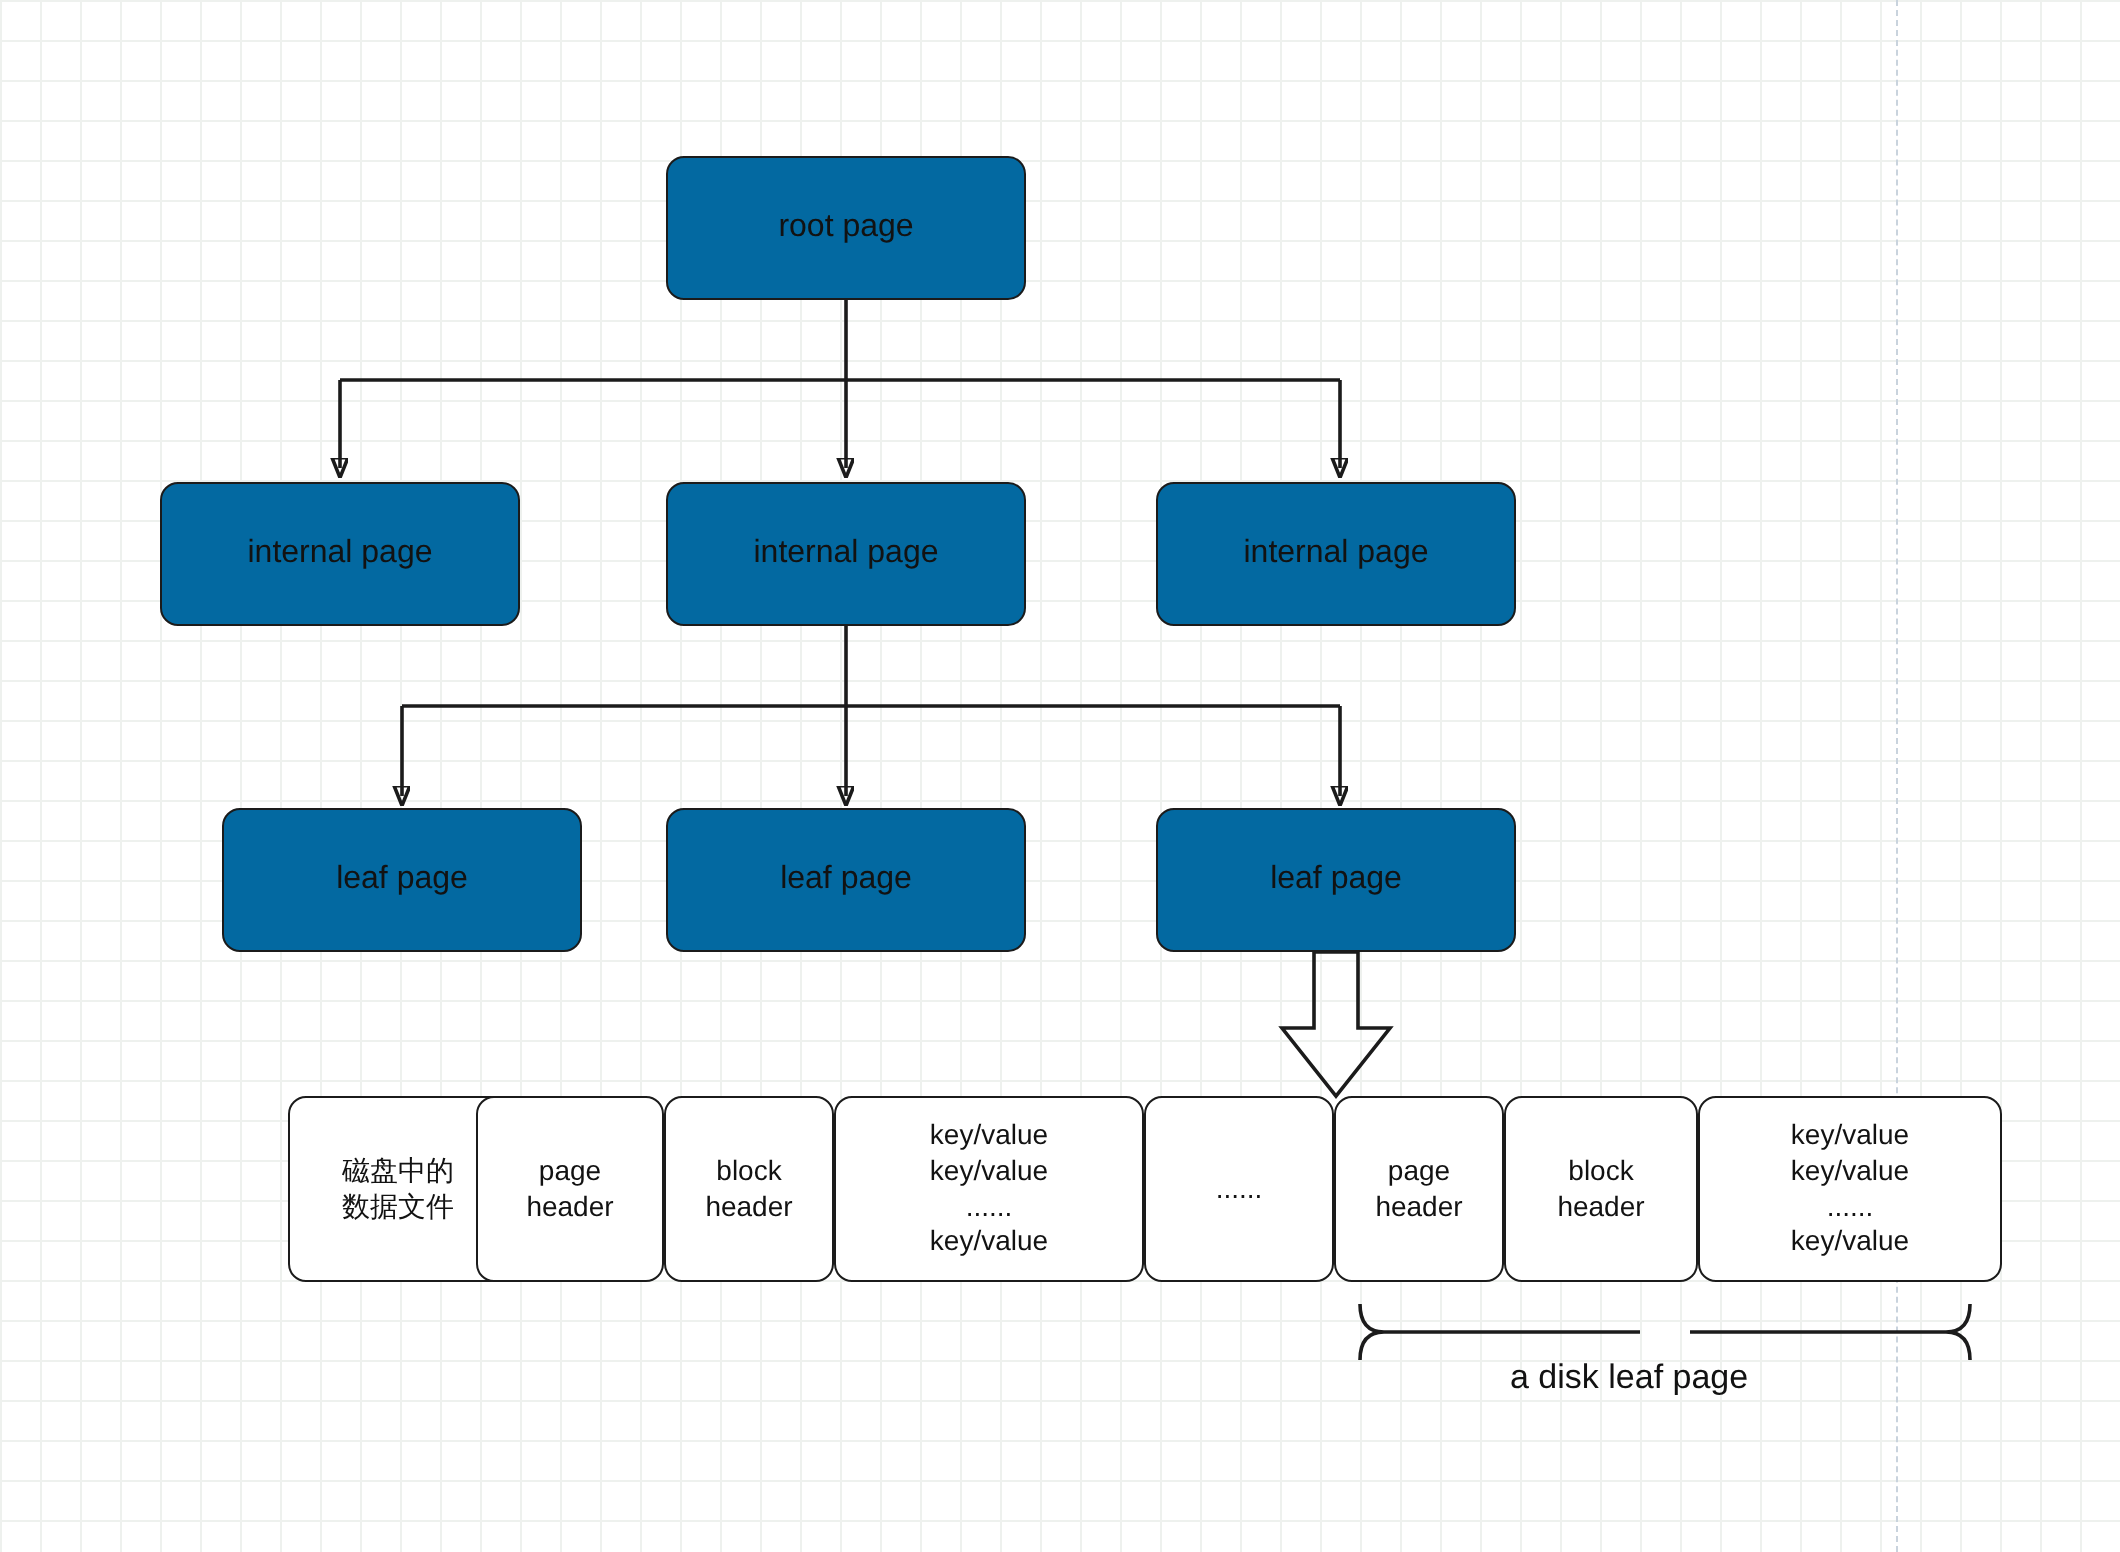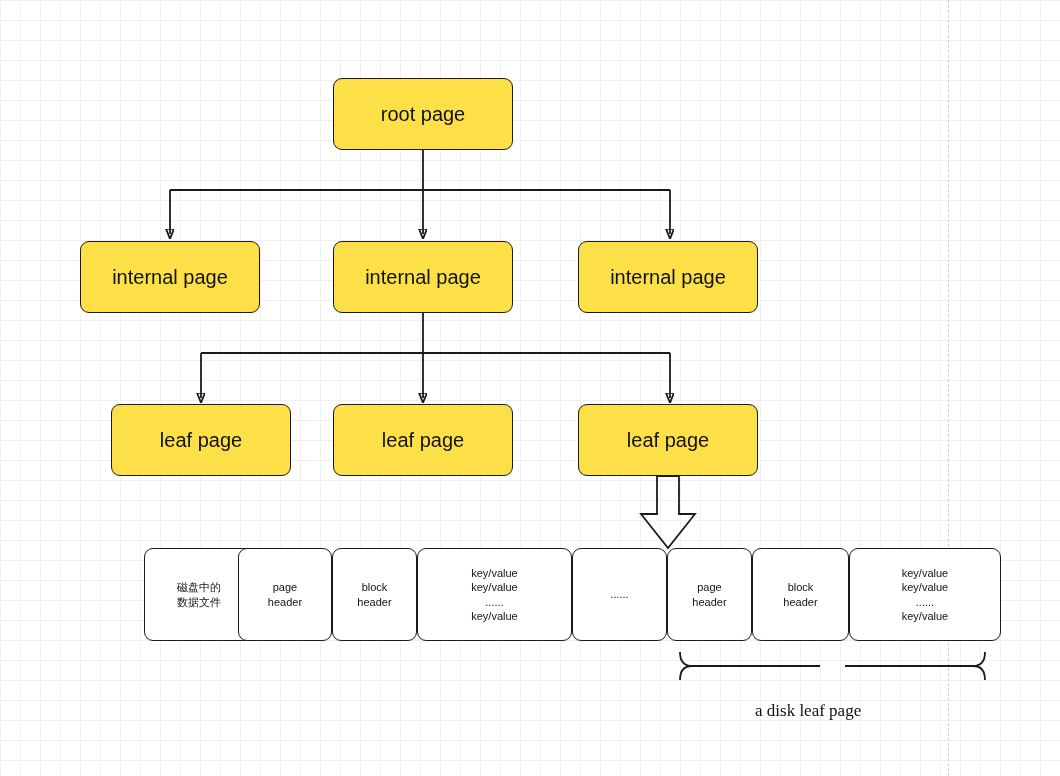--- a/index.html
+++ b/index.html
@@ -18,38 +18,38 @@
     background-size:20px 20px;
   }
   .page-edge{
     position:absolute;top:0;height:776px;width:0;
     border-left:1px dashed #c9d3dd;
   }
   .node{
     position:absolute;
     box-sizing:border-box;
     border:1.6px solid #1b1b1b;
-    background:#fde047;
+    background:#0369a1;
     border-radius:9px;
     display:flex;align-items:center;justify-content:center;
     text-align:center;
-    font-size:20px;
+    font-size:16px;
     color:#121212;
     line-height:1.25;
     white-space:pre-line;
   }
   .cell{
     position:absolute;
     box-sizing:border-box;
     border:1.6px solid #1b1b1b;
     background:#ffffff;
     border-radius:9px;
     display:flex;align-items:center;justify-content:center;
     text-align:center;
-    font-size:11px;
+    font-size:14px;
     color:#121212;
     line-height:1.28;
     white-space:pre-line;
     overflow:hidden;
   }
   .caption{
     position:absolute;
     font-size:17px;color:#121212;
     white-space:nowrap;
   }
@@ -109,13 +109,13 @@
 <div class="cell" style="left:572px;top:548px;width:95px;height:93px;">......</div>
 <div class="cell" style="left:667px;top:548px;width:85px;height:93px;">page
 header</div>
 <div class="cell" style="left:752px;top:548px;width:97px;height:93px;">block
 header</div>
 <div class="cell" style="left:849px;top:548px;width:152px;height:93px;">key/value
 key/value
 ......
 key/value</div>
 
-<div class="caption" style="left:755px;top:701px;font-family:Liberation Serif, serif;">a disk leaf page</div>
+<div class="caption" style="left:755px;top:679px;">a disk leaf page</div>
 
 </body></html>

